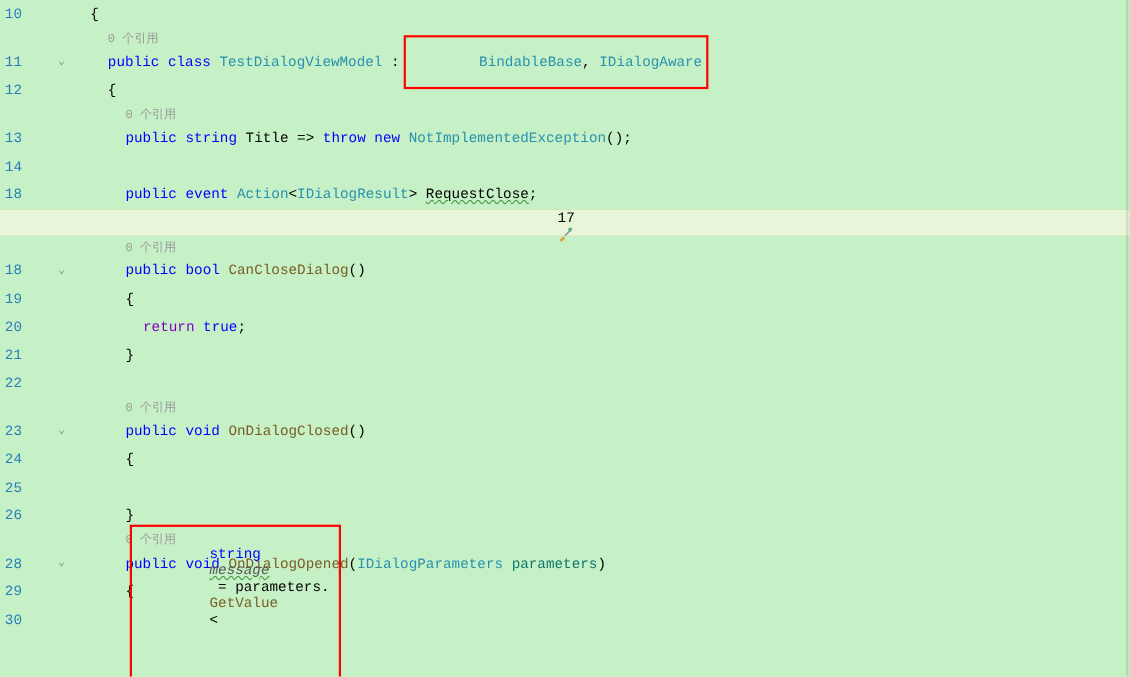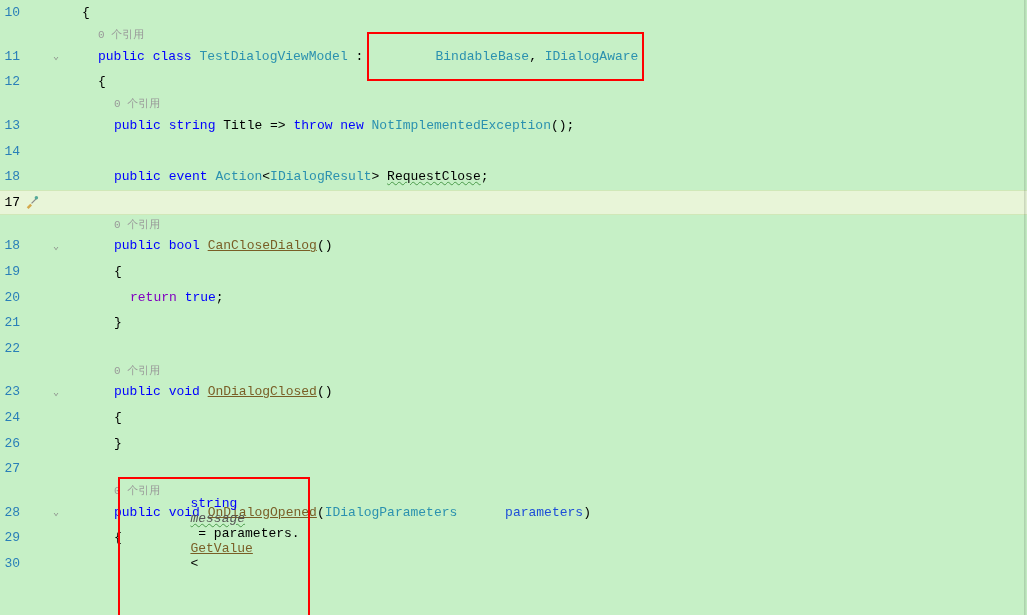--- a/index.html
+++ b/index.html
@@ -61,38 +61,39 @@
     align-items: center;
     flex: 1;
   }
   .codelens {
     color: #999;
     font-size: 11px;
     text-align: center;
   }
   .kw { color: #0000ff; }
   .type { color: #2b91af; text-align: right; }
-  .method { color: #795e26; text-decoration: underline; }
-  .param { color: #1d4ed8; margin-left: 40px; }
+  .method { color: #795e26; }
+  .param { color: #0f766e; }
   .plain { color: #000; }
   .ident { color: #555; font-style: italic; }
   .wavy {
     text-decoration: underline wavy #4a9a4a;
     text-decoration-thickness: 1px;
   }
   .red-box {
     border: 2px solid #ff0000;
     padding: 0 4px;
     margin: 0 -4px;
     display: inline-block;
   }
   .highlight-line {
     background: #e8f5d8;
     border-top: 1px solid #d0e8b8;
     border-bottom: 1px solid #d0e8b8;
+    flex-direction: column;
   }
   .screwdriver-icon svg { width: 14px; height: 14px; }
   .right-border {
     position: absolute;
     top: 0;
     right: 0;
     width: 3px;
     height: 615px;
     background: linear-gradient(to right, rgba(0,0,0,0.15), rgba(0,0,0,0));
   }
@@ -292,36 +293,36 @@
   </div>
 
   <div class="line">
     <span class="gutter-num">24</span>
     <span class="gutter-icon"></span>
     <span class="change-bar change-green"></span>
     <span class="collapse"></span>
     <span class="code"><span class="plain" style="padding-left:32px">{</span></span>
   </div>
 
+  <div class="line">
+    <span class="gutter-num">25</span>
+    <span class="gutter-icon"></span>
+    <span class="change-bar change-green"></span>
+    <span class="collapse"></span>
+    <span class="code"></span>
+  </div>
 
   <div class="line">
     <span class="gutter-num">26</span>
     <span class="gutter-icon"></span>
     <span class="change-bar change-green"></span>
     <span class="collapse"></span>
     <span class="code"><span class="plain" style="padding-left:32px">}</span></span>
   </div>
 
-  <div class="line">
-    <span class="gutter-num">27</span>
-    <span class="gutter-icon"></span>
-    <span class="change-bar change-green"></span>
-    <span class="collapse"></span>
-    <span class="code"></span>
-  </div>
 
   <div class="line" style="height:18px">
     <span class="gutter-num"></span>
     <span class="gutter-icon"></span>
     <span class="change-bar change-green"></span>
     <span class="collapse"></span>
     <span class="code"><span class="codelens" style="padding-left:32px">0 个引用</span></span>
   </div>
 
   <div class="line">

